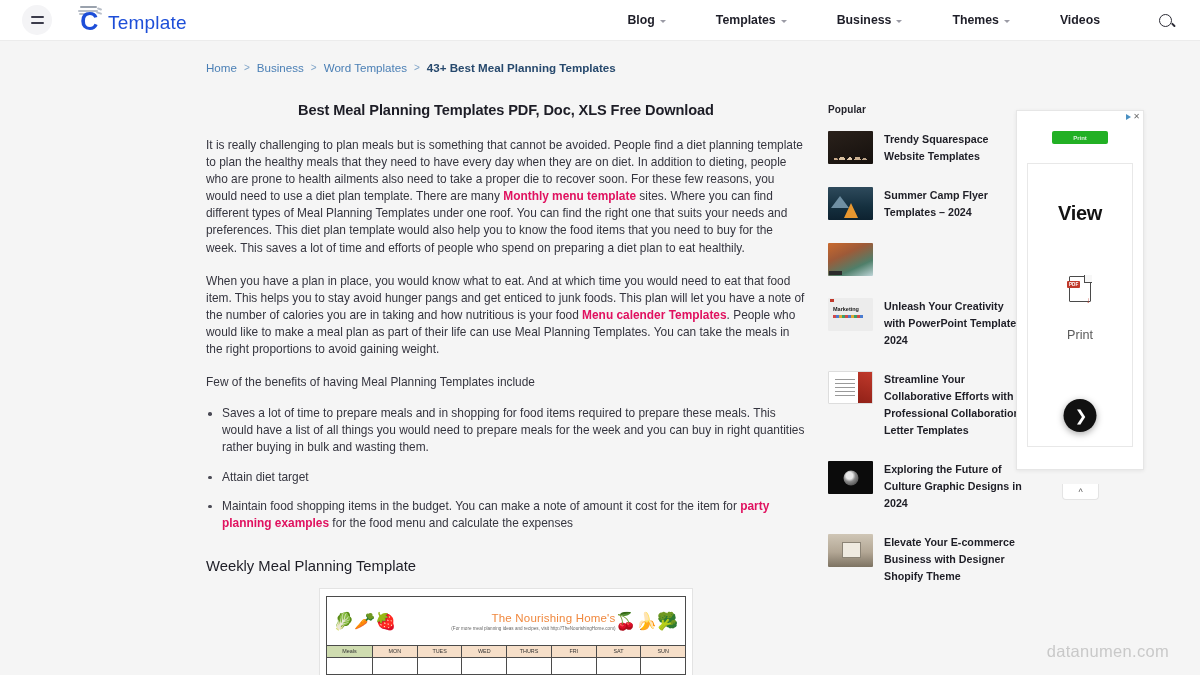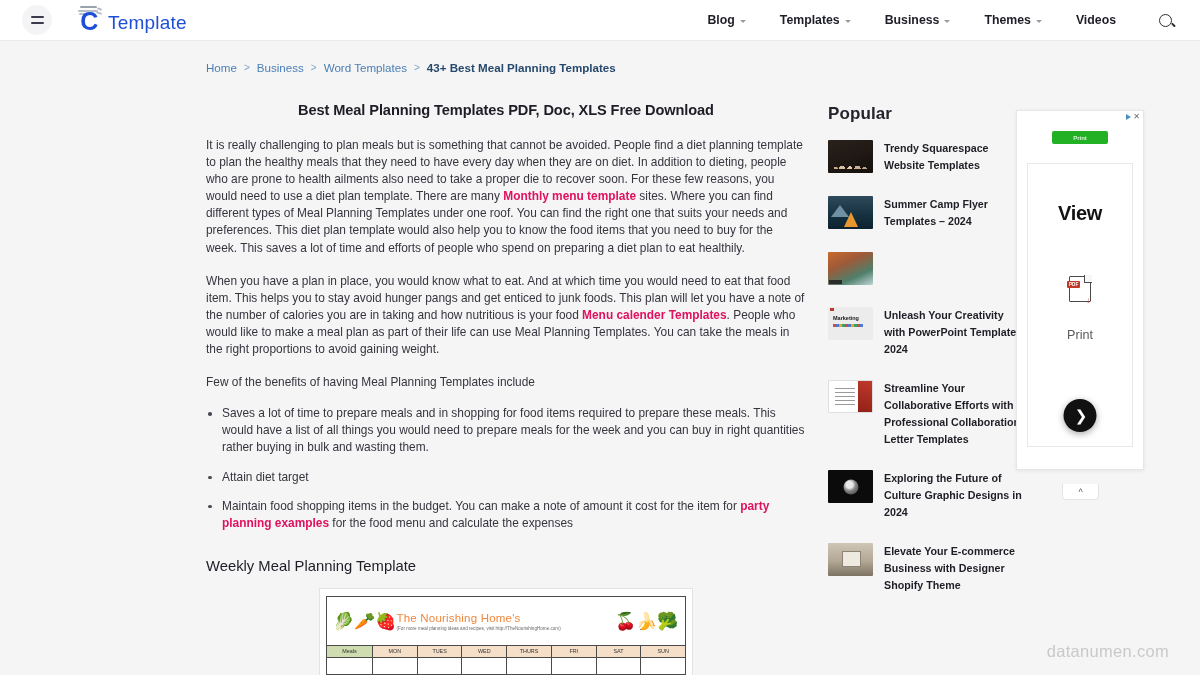--- a/index.html
+++ b/index.html
@@ -55,21 +55,21 @@
     line-height: 1; letter-spacing: -.5px; position: relative; z-index: 2;
     padding-bottom: 1px;
   }
   .logo-text {
     font-size: 19px; color: #1d4ed8; line-height: 1;
     padding-bottom: 3px; letter-spacing: .2px;
   }
 
   .nav {
     margin-left: auto;
-    display: flex; align-items: center; gap: 0;
+    display: flex; align-items: center; gap: 16px;
   }
   .nav-item {
     display:flex; align-items:center; gap: 5px;
     font-size: 12.3px; font-weight: 700; color: #1e1e28;
     padding: 0 17px; cursor: pointer; white-space: nowrap;
   }
   .caret {
     width: 0; height: 0;
     border-left: 3.2px solid transparent;
     border-right: 3.2px solid transparent;
@@ -125,39 +125,39 @@
   }
 
   
   .figure {
     width: 374px; margin-left: 113px;
     background: #fff; border: 1px solid #e3e3e3;
     padding: 7px 6px 0 6px;
   }
   .mp { border: 1px solid #4b4b4b; background: #fff; }
   .mp-head { display:flex; align-items:center; padding: 5px 6px 3px 6px; position: relative; min-height: 48px;}
-  .mp-title-box { flex: 1; text-align:left; }
+  .mp-title-box { flex: 1; text-align:right; }
   .mp-t1 { font-size: 11.5px; color: #f0883e; letter-spacing: .2px; line-height: 13px; }
   .mp-t2 { font-size: 12.8px; color: #f0883e; letter-spacing: .2px; line-height: 15px; }
   .mp-sub { font-size: 4.6px; color: #6a6a6a; margin-top: 1px; }
   .veg { display:flex; align-items:center; gap: 1px; font-size: 17px; line-height: 1; }
   .mp-row { display: flex; border-top: 1px solid #4b4b4b; }
   .mp-row .c {
     border-right: 1px solid #4b4b4b; font-size: 5.4px; color: #333;
     text-align:center; padding: 2.5px 0; flex: 1;
     font-family: "Liberation Sans", sans-serif;
   }
   .mp-row .c:last-child { border-right: none; }
   .mp-row.hdr .c { background: #f6dfc9; font-weight: 400; }
   .mp-row .c.meals { background: #cfdcb0; flex: 0 0 46px; }
   .mp-row.body .c { height: 16px; background: #fff; }
   .mp-row.body .c.meals { background: #fff; }
 
   
-  .aside-title { font-size: 17px; font-weight: 700; color: #24242c; margin-bottom: 16px; letter-spacing:.1px; }
+  .aside-title { font-size: 10px; font-weight: 700; color: #24242c; margin-bottom: 16px; letter-spacing:.1px; }
   .pop-item { display: flex; gap: 11px; margin-bottom: 22px; cursor: pointer; align-items: flex-start; }
   .thumb { width: 45px; height: 33px; flex: none; border-radius: 1px; overflow:hidden; position: relative; }
   .pop-text { font-size: 10.7px; line-height: 17px; color: #1e1e26; font-weight: 700; }
 
   .th-squarespace { background: linear-gradient(160deg,#2a211b 0%,#15100d 100%); }
   .th-squarespace::after { content:""; position:absolute; left:5px; bottom:4px; right:5px; height:11px;
     background:
       radial-gradient(circle at 8% 100%, #c8a98a 0 2.2px, transparent 2.3px),
       radial-gradient(circle at 26% 100%, #d8c0a0 0 3px, transparent 3.1px),
       radial-gradient(circle at 48% 100%, #e2cbae 0 2.6px, transparent 2.7px),

